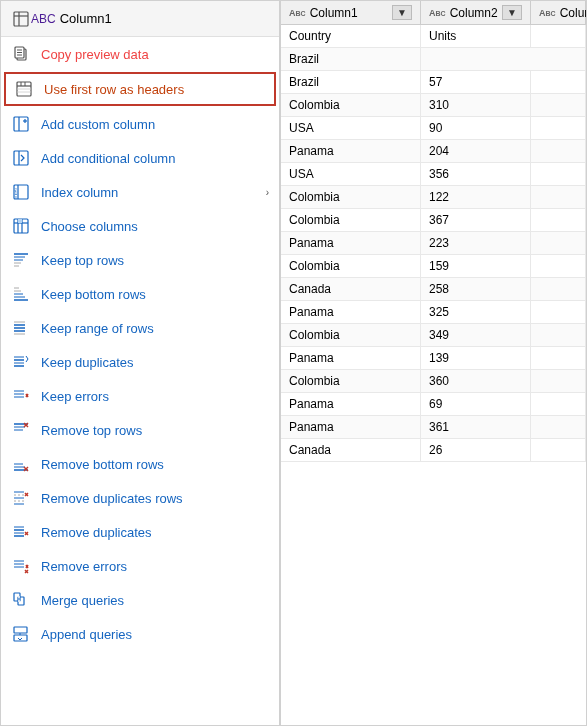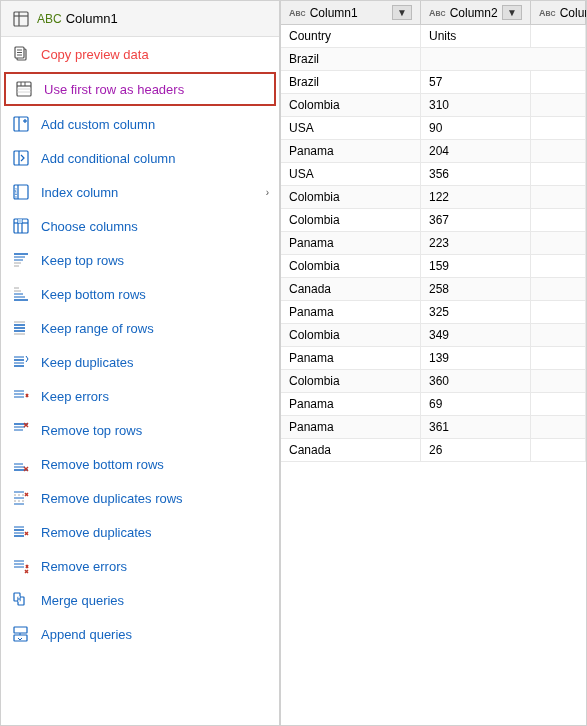--- a/index.html
+++ b/index.html
@@ -52,21 +52,21 @@
       padding: 5px 8px;
     }
 
     .menu-item .label {
       flex: 1;
       color: #1565c0;
       font-size: 13px;
     }
 
     .menu-item.highlighted .label {
-      color: #a21caf;
+      color: #c2410c;
       font-weight: 400;
     }
 
     .menu-item .chevron {
       color: #555;
       font-size: 10px;
     }
 
     .icon-box {
       width: 20px;
@@ -158,21 +158,21 @@
 <div class="dropdown-menu">
 
   <div class="menu-header">
     <div class="icon-box">
       <svg viewBox="0 0 16 16" fill="none">
         <rect x="1" y="1" width="14" height="14" rx="1" stroke="#555" stroke-width="1.2" fill="none"></rect>
         <line x1="1" y1="5" x2="15" y2="5" stroke="#555" stroke-width="1.2"></line>
         <line x1="6" y1="1" x2="6" y2="15" stroke="#555" stroke-width="1.2"></line>
       </svg>
     </div>
-    <span style="font-size:12px;color:#4d7c0f;font-weight:500;margin-left:6px;">ABC</span>
+    <span style="font-size:12px;color:#4c1d95;font-weight:500;margin-left:0;">ABC</span>
     <span style="margin-left:4px;font-size:13px;font-weight:400;">Column1</span>
   </div>
 
   <div class="menu-item">
     <div class="icon-box">
       <svg viewBox="0 0 16 16" fill="none">
         <rect x="4" y="3" width="9" height="11" rx="1" stroke="#555" stroke-width="1.2" fill="none"></rect>
         <rect x="2" y="1" width="9" height="11" rx="1" stroke="#555" stroke-width="1.2" fill="white"></rect>
         <line x1="4" y1="4" x2="9" y2="4" stroke="#555" stroke-width="1"></line>
         <line x1="4" y1="6.5" x2="9" y2="6.5" stroke="#555" stroke-width="1"></line>

